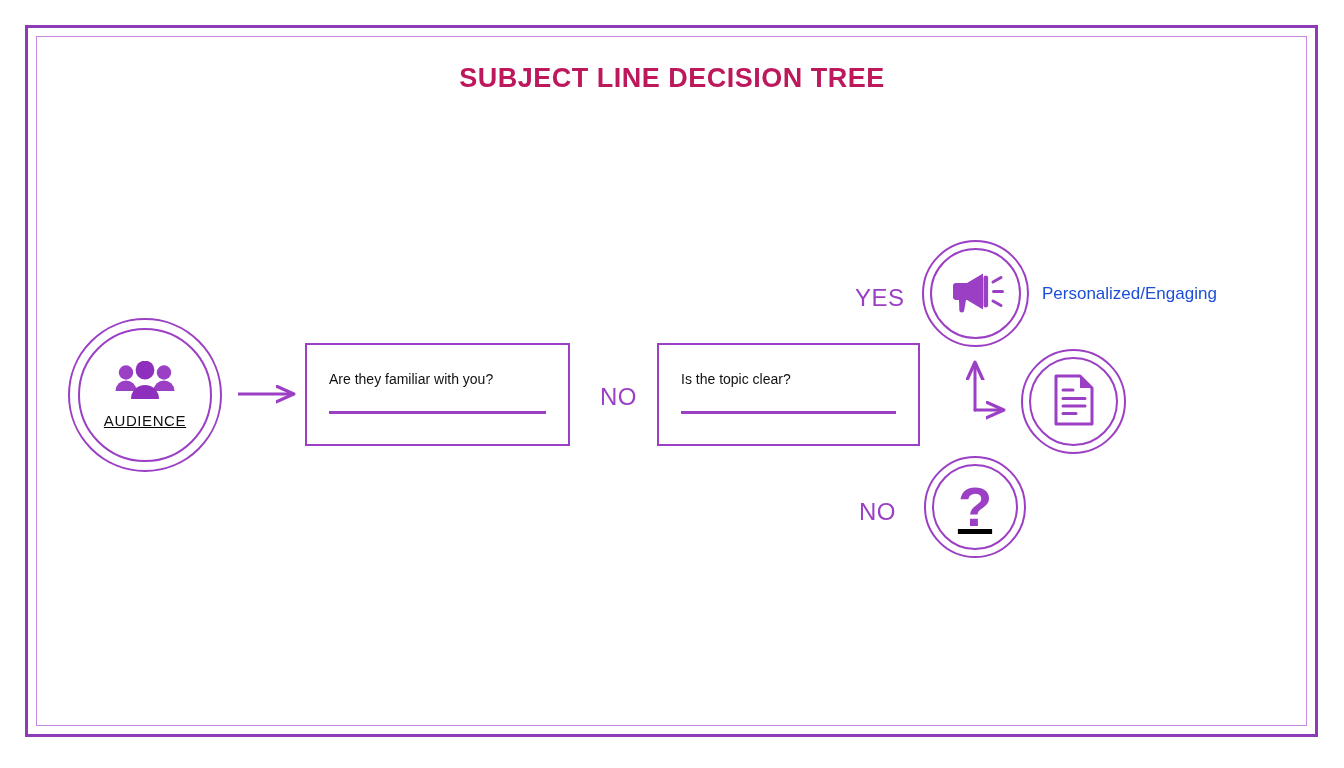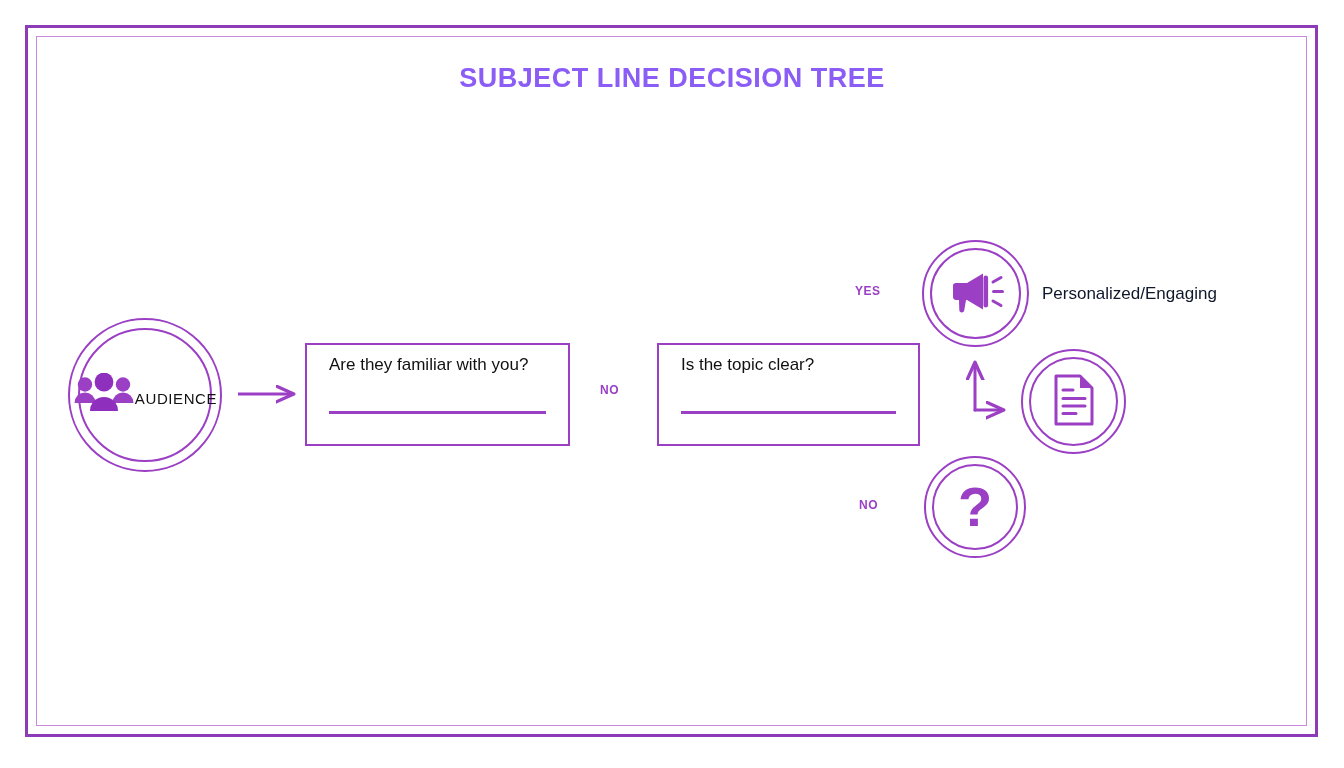--- a/index.html
+++ b/index.html
@@ -42,21 +42,21 @@
   
   .title {
     position: absolute;
     left: 0;
     top: 63px;
     width: 1344px;
     text-align: center;
     font-size: 27px;
     font-weight: bold;
     letter-spacing: 0.5px;
-    color: #8b5cf6;
+    color: #be185d;
     font-family: "Liberation Sans", sans-serif;
   }
 
   
   .ring {
     position: absolute;
     border-radius: 50%;
     border: 2px solid #9b3fc4;
     box-sizing: border-box;
     background: #ffffff;
@@ -68,23 +68,24 @@
     right: 6px;
     bottom: 6px;
     border-radius: 50%;
     border: 2px solid #9b3fc4;
     box-sizing: border-box;
   }
   .ring-content {
     position: absolute;
     left: 0; top: 0; right: 0; bottom: 0;
     display: flex;
-    flex-direction: row;
+    flex-direction: column;
     align-items: center;
     justify-content: center;
+    text-decoration: underline;
   }
 
   
   #audience-node {
     left: 68px;
     top: 318px;
     width: 154px;
     height: 154px;
   }
   #audience-node .ring-inner { left: 8px; top: 8px; right: 8px; bottom: 8px; }
@@ -128,50 +129,50 @@
     position: absolute;
     border: 2px solid #9b3fc4;
     box-sizing: border-box;
     background: #ffffff;
   }
   #qbox-1 { left: 305px; top: 343px; width: 265px; height: 103px; }
   #qbox-2 { left: 657px; top: 343px; width: 263px; height: 103px; text-align: center; }
   .qbox-text {
     position: absolute;
     left: 22px;
-    top: 10px;
-    font-size: 17px;
+    top: 26px;
+    font-size: 14px;
     color: #111111;
   }
   .qbox-rule {
     position: absolute;
     left: 22px;
     right: 22px;
     top: 66px;
     height: 3px;
     background: #9b3fc4;
   }
 
   
   .branch-label {
     position: absolute;
-    font-size: 12px;
-    font-weight: bold;
+    font-size: 24px;
+    font-weight: normal;
     color: #9b3fc4;
     letter-spacing: 0.5px;
   }
   #label-no-1 { left: 600px; top: 383px; }
   #label-yes  { left: 855px; top: 284px; }
   #label-no-2 { left: 859px; top: 498px; }
 
   
   .outcome {
     position: absolute;
     font-size: 17px;
-    color: #0f172a;
+    color: #1d4ed8;
     line-height: 1.42;
   }
   #outcome-1 { left: 1042px; top: 282px; }
   #outcome-2 { left: 1143px; top: 378px; }
   #outcome-3 { left: 1042px; top: 489px; }
 
   
   #arrow-layer {
     position: absolute;
     left: 0;

